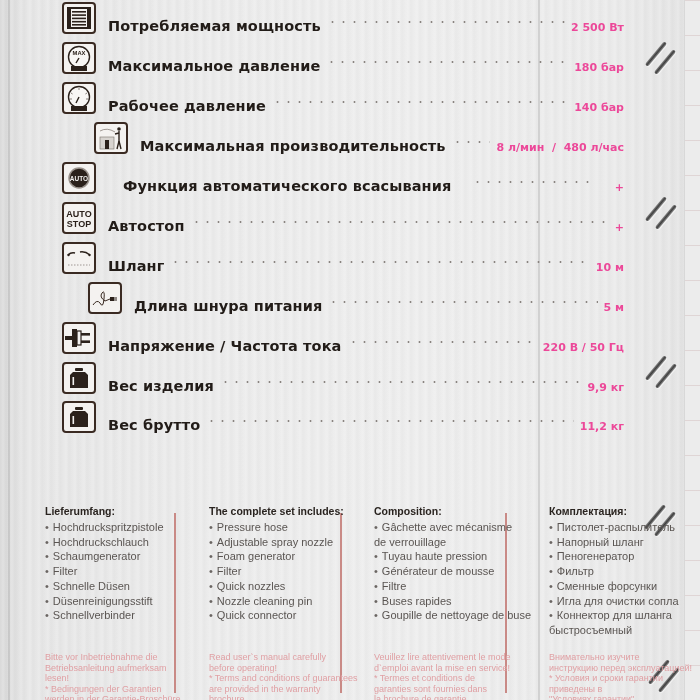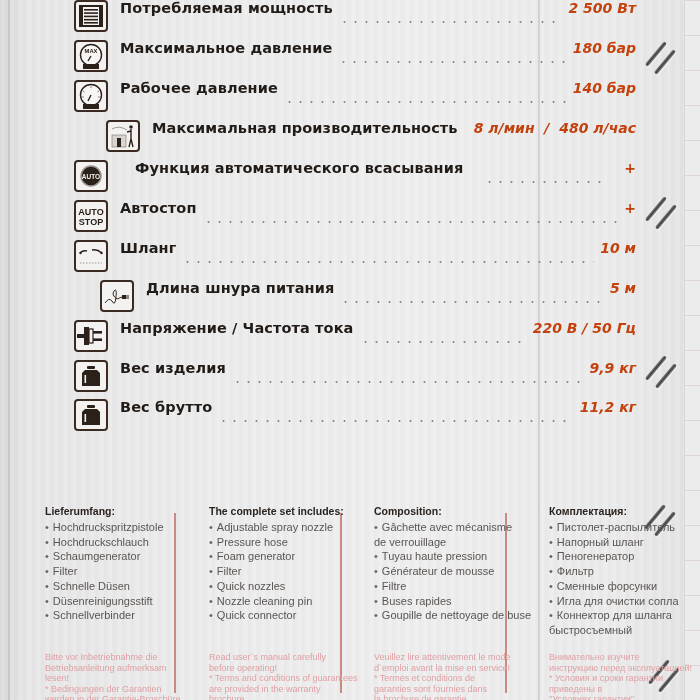--- a/index.html
+++ b/index.html
@@ -24,43 +24,43 @@
       position: absolute; top: 0; right: 0; width: 16px; height: 700px;
       background:
         repeating-linear-gradient(0deg, transparent 0 34px, rgba(200,170,170,0.35) 34px 35px),
         #ececec;
       border-left: 1px solid #d8d8d8;
     }
 
     
     .spec-list { position: absolute; left: 62px; top: 0; width: 562px; }
     .spec-row {
-      position: absolute; left: 12px; width: 562px; height: 34px;
-      display: flex; align-items: flex-start;
+      position: absolute; left: 0; width: 562px; height: 34px;
+      display: flex; align-items: flex-end;
     }
     .spec-icon {
       width: 34px; height: 32px; flex: 0 0 34px;
       border: 2px solid #3a2a22; border-radius: 4px;
       background: #f4f2f0;
       display: flex; align-items: center; justify-content: center;
       overflow: hidden; position: relative;
     }
     .spec-icon svg { width: 28px; height: 26px; display: block; }
     .spec-label {
       margin-left: 12px;
       font-weight: bold; font-size: 14.5px; letter-spacing: 0.1px;
       white-space: nowrap; color: #221c18;
     }
     .spec-dots {
       flex: 1 1 auto; margin: 0 6px; height: 14px; align-self: center;
       background-image: radial-gradient(circle, #8a8480 0.9px, transparent 1.2px);
       background-size: 11px 4px; background-repeat: repeat-x; background-position: 0 10px;
     }
     .spec-value {
-      font-weight: bold; font-size: 14px; white-space: nowrap; color: #c2410c; text-align: right; font-style: italic;
+      font-weight: bold; font-size: 11px; white-space: nowrap; color: #ec4899; text-align: right;
     }
 
     
     .staple {
       position: absolute; width: 30px; height: 4px;
       background: linear-gradient(180deg, #8a8a8a, #3d3d3d 50%, #9a9a9a);
       border-radius: 2px; transform: rotate(-50deg);
       box-shadow: 0 1px 1px rgba(255,255,255,0.7);
     }
 
@@ -302,22 +302,22 @@
     <div class="col-note">Bitte vor Inbetriebnahme die
 Betriebsanleitung aufmerksam lesen!
 * Bedingungen der Garantien
 werden in der Garantie-Broschüre
 versehen</div>
   </div>
 
   <div class="col" style="left:189px; width:150px;">
     <div class="col-title">The complete set includes:</div>
     <ul class="col-list">
+      <li><span class="bullet">•</span><span>Pressure hose</span></li>
       <li><span class="bullet">•</span><span>Adjustable spray nozzle</span></li>
-      <li><span class="bullet">•</span><span>Pressure hose</span></li>
       <li><span class="bullet">•</span><span>Foam generator</span></li>
       <li><span class="bullet">•</span><span>Filter</span></li>
       <li><span class="bullet">•</span><span>Quick nozzles</span></li>
       <li><span class="bullet">•</span><span>Nozzle cleaning pin</span></li>
       <li><span class="bullet">•</span><span>Quick connector</span></li>
     </ul>
     <div class="col-note">Read user`s manual carefully
 before operating!
 * Terms and conditions of guarantees
 are provided in the warranty

